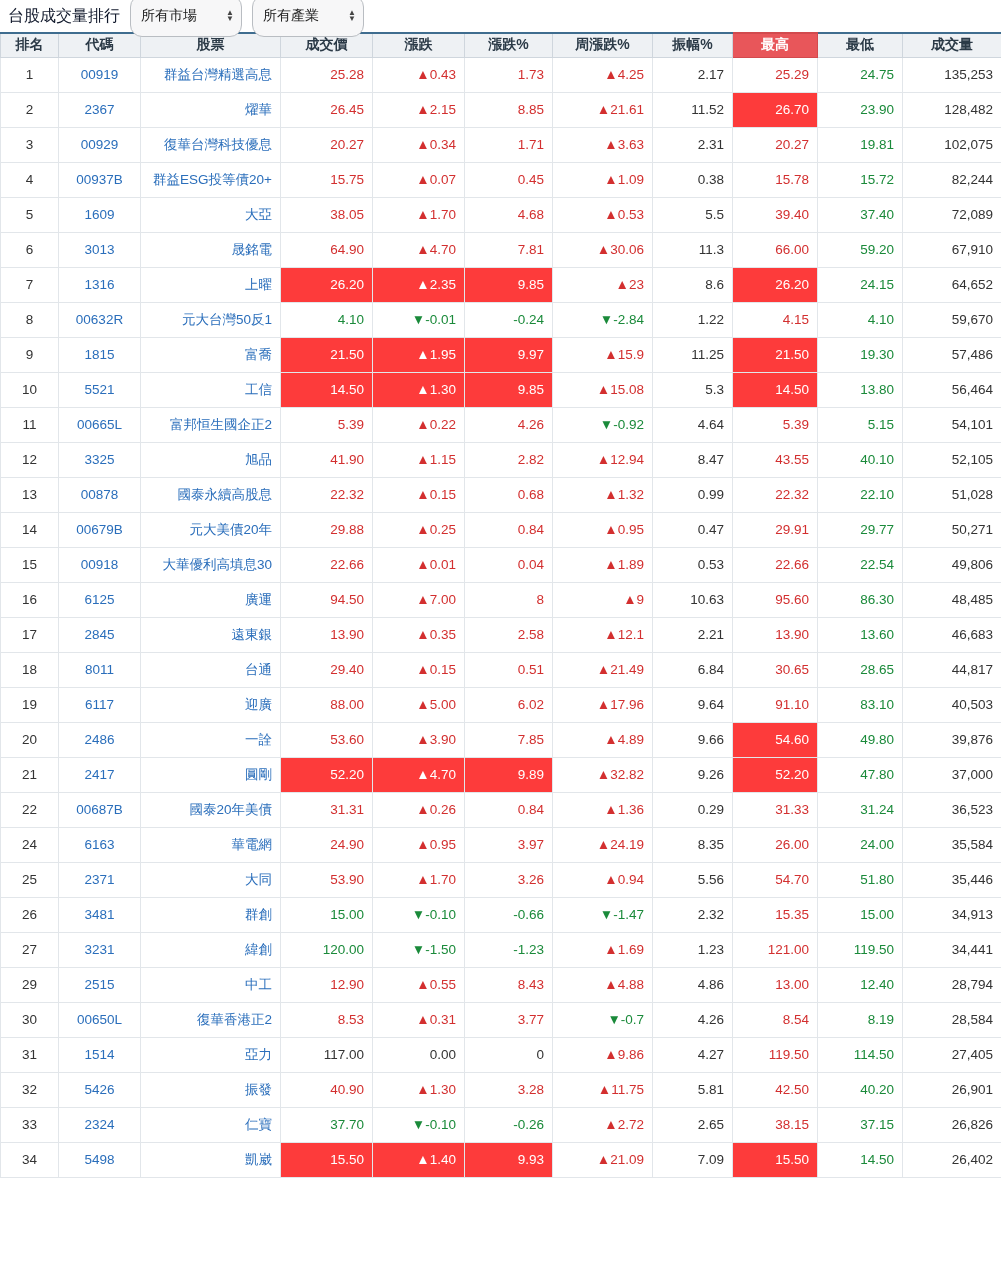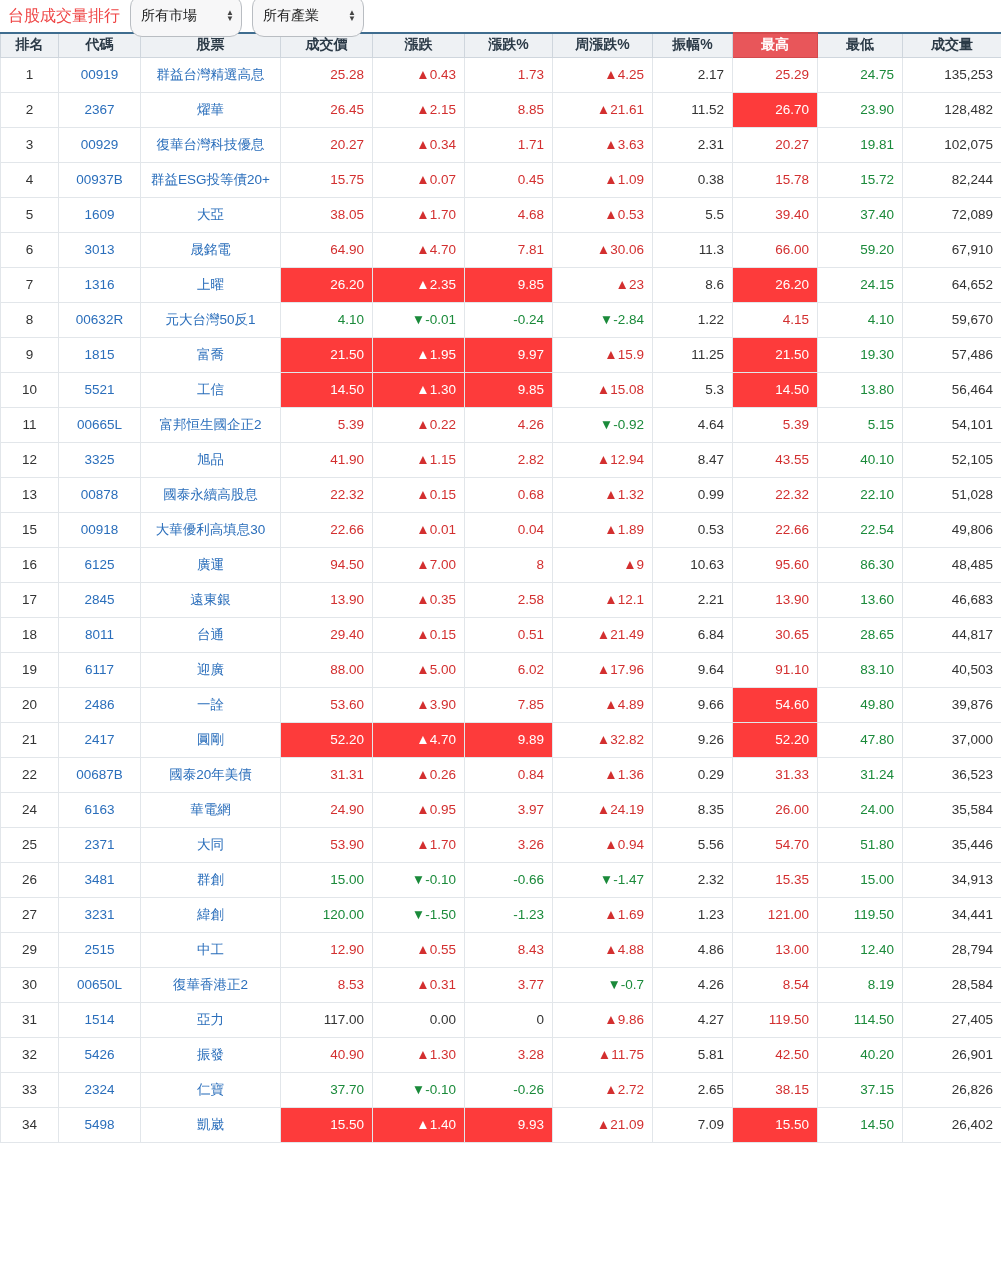--- a/index.html
+++ b/index.html
@@ -15,21 +15,21 @@
   .topbar {
     height:32px;
     display:flex;
     align-items:center;
     gap:10px;
     padding:0 6px;
     background:#ffffff;
   }
   .page-title {
     font-size:16px;
-    color:#ef4444;
+    color:#0f172a;
     white-space:nowrap;
     padding-left:2px;
   }
   .select {
     position:relative;
     display:inline-flex;
     align-items:center;
     height:42px;
     min-width:110px;
     padding:0 44px 0 10px;
@@ -77,21 +77,21 @@
     height:35px;
     border:1px solid #e2e6ea;
     font-size:13.5px;
     padding:0 8px;
     text-align:right;
     white-space:nowrap;
     overflow:hidden;
   }
   td.rank { text-align:center; color:#333; }
   td.code { text-align:center; }
-  td.name { text-align:center; }
+  td.name { text-align:right; }
   td.code span, td.name span { color:#2a6ebb; }
   td.up   { color:#d32f2f; }
   td.down { color:#1a8a3a; }
   td.flat { color:#333; }
   td.hl {
     background:#fd3b3b;
     color:#ffffff !important;
   }
   
   col.c-rank{width:58px}
@@ -320,20 +320,33 @@
         <td class="up">22.32</td>
         <td class="up">▲0.15</td>
         <td class="up">0.68</td>
         <td class="up">▲1.32</td>
         <td class="flat">0.99</td>
         <td class="up">22.32</td>
         <td class="down">22.10</td>
         <td class="flat">51,028</td>
       </tr>
       <tr>
+        <td class="rank">14</td>
+        <td class="code"><span>00679B</span></td>
+        <td class="name"><span>元大美債20年</span></td>
+        <td class="up">29.88</td>
+        <td class="up">▲0.25</td>
+        <td class="up">0.84</td>
+        <td class="up">▲0.95</td>
+        <td class="flat">0.47</td>
+        <td class="up">29.91</td>
+        <td class="down">29.77</td>
+        <td class="flat">50,271</td>
+      </tr>
+      <tr>
         <td class="rank">15</td>
         <td class="code"><span>00918</span></td>
         <td class="name"><span>大華優利高填息30</span></td>
         <td class="up">22.66</td>
         <td class="up">▲0.01</td>
         <td class="up">0.04</td>
         <td class="up">▲1.89</td>
         <td class="flat">0.53</td>
         <td class="up">22.66</td>
         <td class="down">22.54</td>

